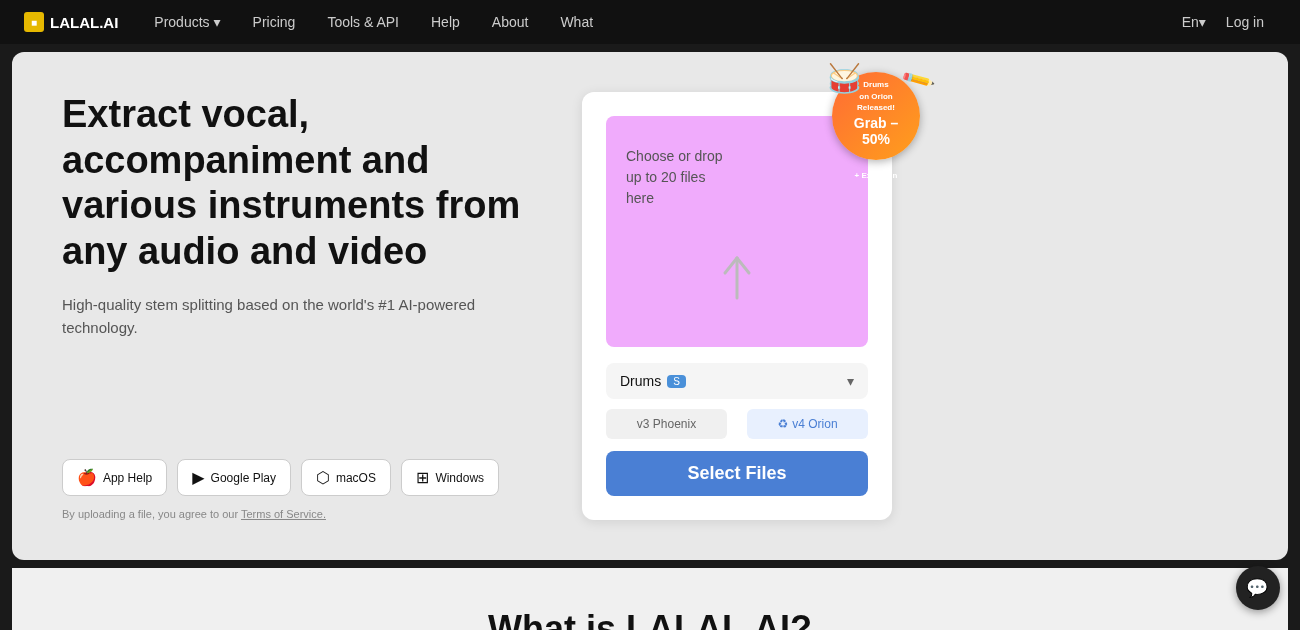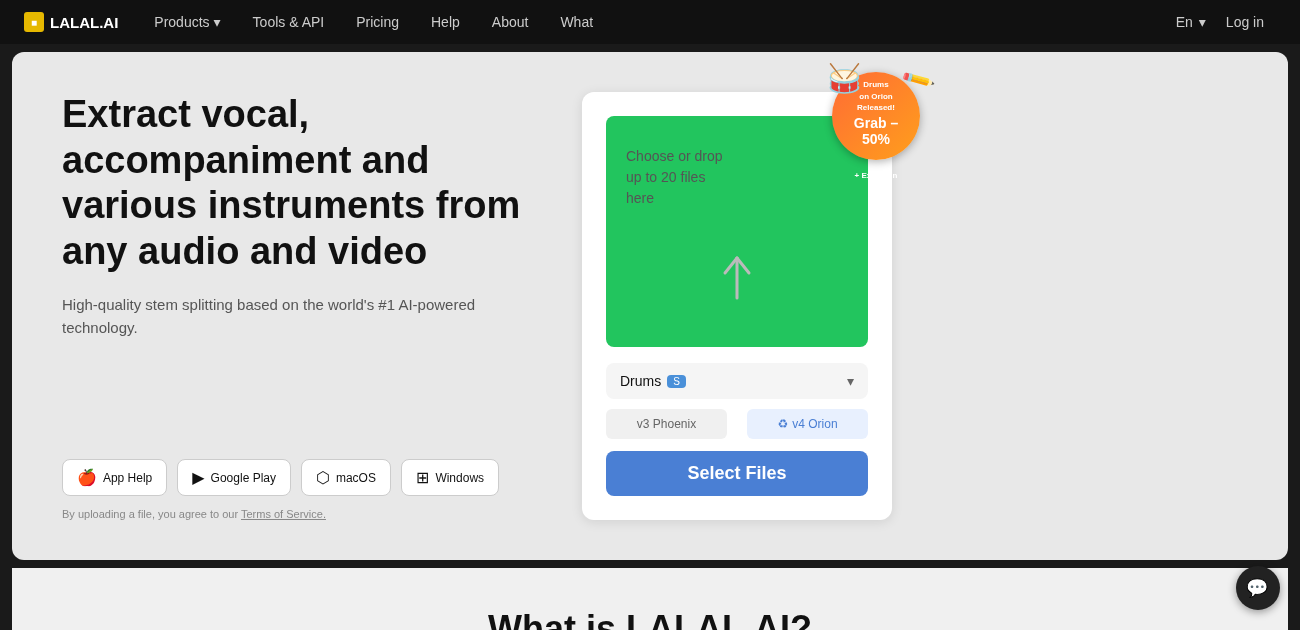--- a/index.html
+++ b/index.html
@@ -61,21 +61,21 @@
       align-items: center;
       gap: 8px;
       margin-left: auto;
     }
     .nav-lang {
       color: #ccc;
       font-size: 14px;
       cursor: pointer;
       display: flex;
       align-items: center;
-      gap: 6px;
+      gap: 0;
     }
     .nav-login {
       color: #ccc;
       font-size: 14px;
       cursor: pointer;
       padding: 6px 12px;
     }
 
     
     .main-content {
@@ -147,21 +147,21 @@
     .upload-card {
       background: #fff;
       border-radius: 12px;
       padding: 24px;
       width: 310px;
       box-shadow: 0 2px 12px rgba(0,0,0,0.1);
       position: relative;
     }
     .drop-zone {
       border: none;
-      background: #22c55e;
+      background: #f0abfc;
       border-radius: 8px;
       padding: 30px 20px;
       text-align: center;
       margin-bottom: 16px;
       min-height: 220px;
       display: flex;
       flex-direction: column;
       align-items: center;
       justify-content: flex-start;
       cursor: pointer;
@@ -354,24 +354,24 @@
   <div class="navbar-logo">
     <div class="logo-icon">■</div>
     <span>LALAL.AI</span>
   </div>
   <div class="nav-links">
     <a class="nav-link">
       <span>Products</span>
       <span>▾</span>
     </a>
     <a class="nav-link">
+      <span>Pricing</span>
+    </a>
+    <a class="nav-link">
       <span>Tools &amp; API</span>
-    </a>
-    <a class="nav-link">
-      <span>Pricing</span>
     </a>
     <a class="nav-link">
       <span>Help</span>
     </a>
     <a class="nav-link">
       <span>About</span>
     </a>
     <a class="nav-link">
       <span>What</span>
     </a>

